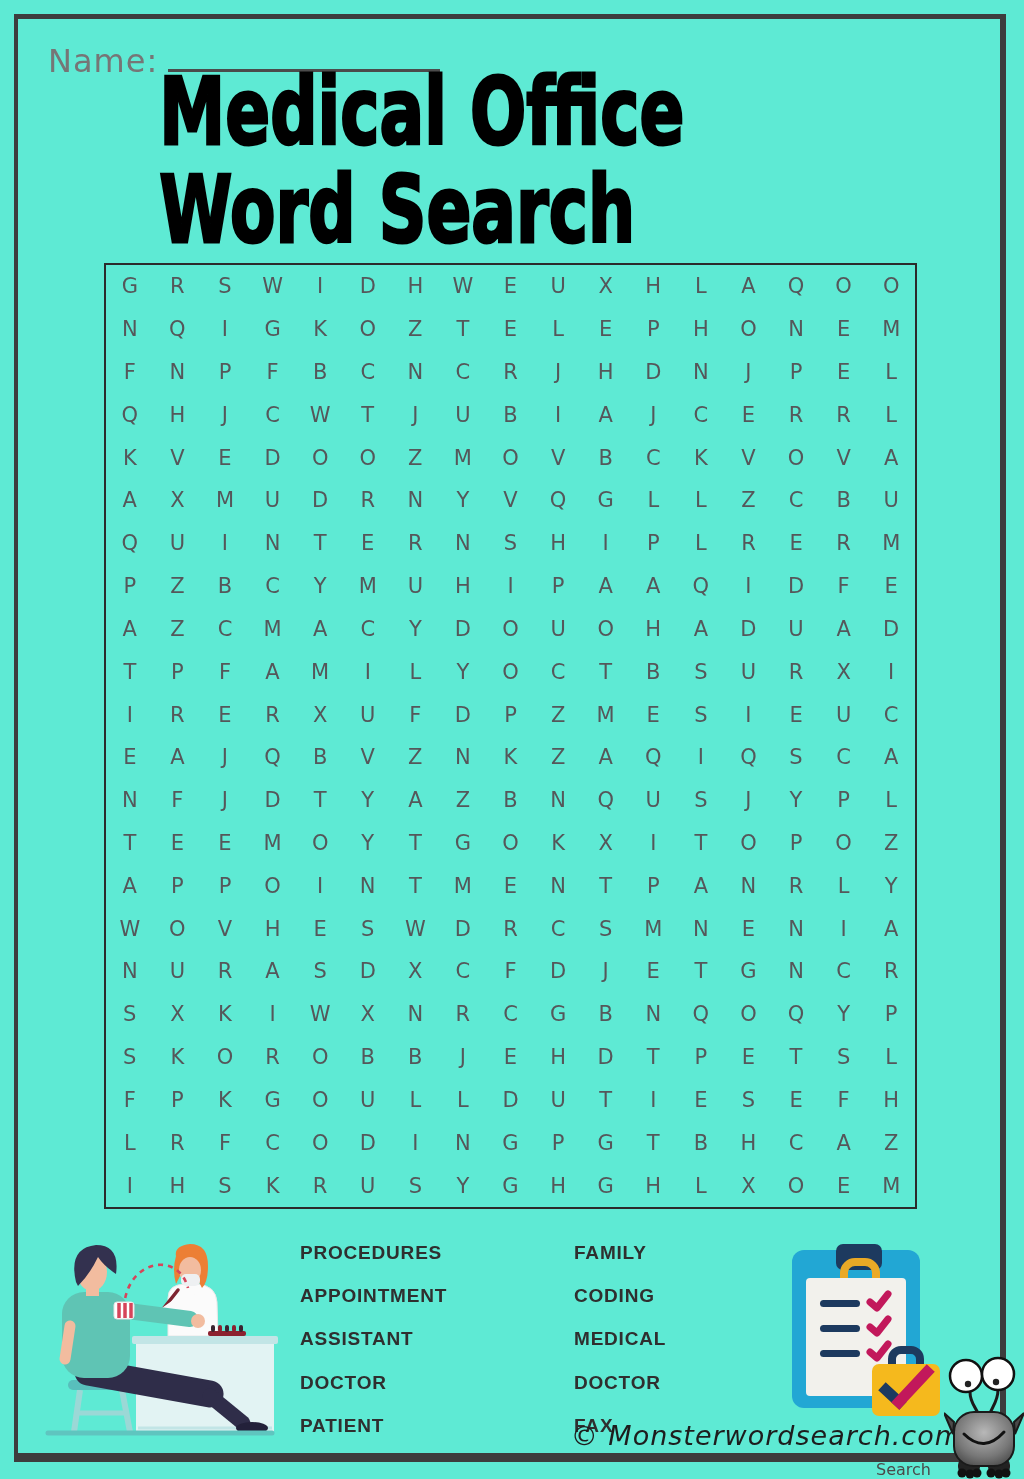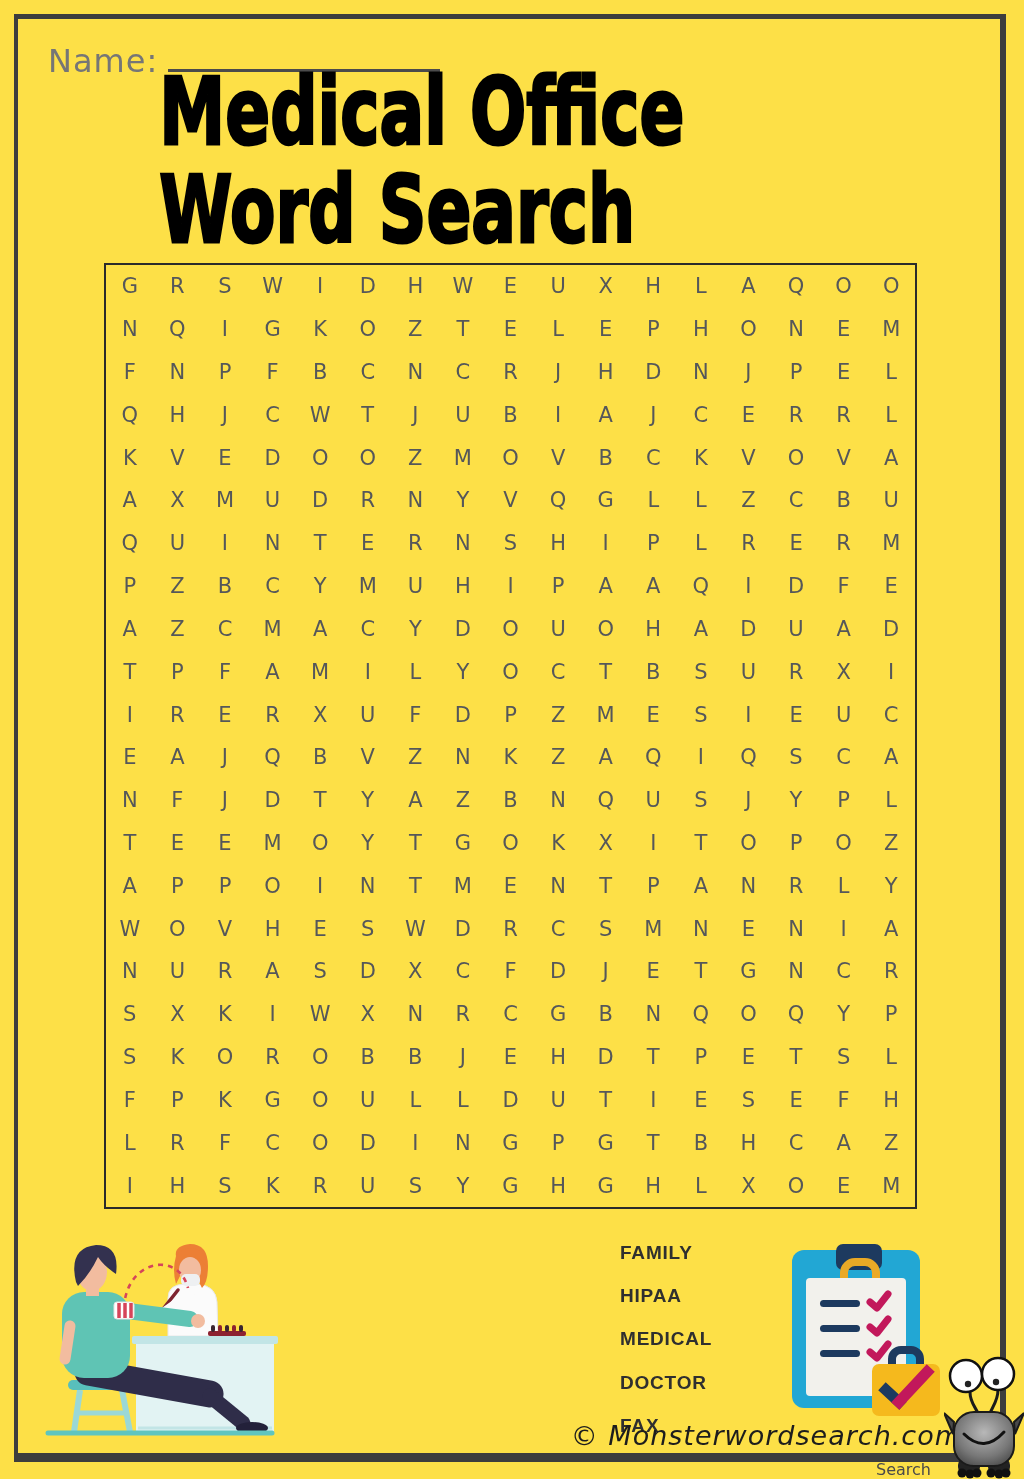--- a/index.html
+++ b/index.html
@@ -1,36 +1,36 @@
 <!DOCTYPE html>
 <html><head>
 <meta charset="utf-8">
 <style>
   html,body{margin:0;padding:0;background:#fff;}
-  .page{position:relative;width:1024px;height:1479px;background:#fde047;overflow:hidden;
+  .page{position:relative;width:1024px;height:1479px;background:#5eead4;overflow:hidden;
         font-family:"DejaVu Sans",sans-serif;}
   .frame{position:absolute;left:14px;top:14px;width:992px;height:1448px;box-sizing:border-box;
          border-top:5px solid #3d3d3d;border-left:4px solid #3d3d3d;
          border-right:6px solid #3d3d3d;border-bottom:9px solid #3d3d3d;z-index:2;pointer-events:none;}
   .name-row{position:absolute;left:48px;top:42px;display:flex;align-items:baseline;z-index:1;}
   .name-label{font-size:32px;color:#767676;letter-spacing:1px;}
   .name-line{display:inline-block;width:272px;height:26px;margin-left:10px;
              border-bottom:3px solid #4b4b4b;}
   .title{position:absolute;left:16px;top:64px;width:100%;text-align:left;z-index:1;}
   .title-line{font-size:92px;line-height:98px;font-weight:bold;color:#000;
               letter-spacing:0px;transform:scaleX(0.72);transform-origin:50% 50%;
               -webkit-text-stroke:3px #000;white-space:nowrap;}
   .grid-box{position:absolute;left:104px;top:263px;width:813px;height:946px;box-sizing:border-box;
             border:2px solid #2b2b2b;display:grid;grid-template-columns:repeat(17,1fr);
             grid-auto-rows:1fr;z-index:1;}
   .cell{display:flex;align-items:center;justify-content:center;font-size:21px;color:#55575a;}
   .word-col{position:absolute;top:1231px;z-index:1;}
   .word-col-1{left:300px;}
   .word-col-2{left:461px;}
-  .word-col-3{left:620px;}
+  .word-col-3{left:574px;}
   .word-item{height:43.4px;display:flex;align-items:center;font-family:"Liberation Sans",sans-serif;
              font-weight:bold;font-size:19px;color:#2f2f2f;letter-spacing:0.8px;}
   .illus-left{position:absolute;left:40px;top:1232px;z-index:1;}
   .illus-right{position:absolute;left:780px;top:1238px;z-index:1;}
   .copyright{position:absolute;right:62px;top:1420px;font-size:27px;color:#1d1d1d;
              font-style:italic;letter-spacing:1px;z-index:3;white-space:nowrap;margin-left:16px;}
   .novice{position:absolute;left:876px;top:1460px;font-size:16px;color:#4a4a4a;z-index:3;}
   .mascot{position:absolute;left:944px;top:1356px;z-index:5;}
 </style>
 </head>
@@ -420,23 +420,30 @@
       <div class="cell">H</div>
       <div class="cell">G</div>
       <div class="cell">H</div>
       <div class="cell">L</div>
       <div class="cell">X</div>
       <div class="cell">O</div>
       <div class="cell">E</div>
       <div class="cell">M</div>
     </div>
 
+  <div class="word-col word-col-1" id="word-col-1">
+      <div class="word-item">PROCEDURES</div>
+      <div class="word-item">APPOINTMENT</div>
+      <div class="word-item">ASSISTANT</div>
+      <div class="word-item">DOCTOR</div>
+      <div class="word-item">PATIENT</div>
+    </div>
   <div class="word-col word-col-3" id="word-col-3">
       <div class="word-item">FAMILY</div>
-      <div class="word-item">HIPAA</div>
+      <div class="word-item">CODING</div>
       <div class="word-item">MEDICAL</div>
       <div class="word-item">DOCTOR</div>
       <div class="word-item">FAX</div>
     </div>
 
   <svg class="illus-left" width="240" height="205" viewBox="0 0 240 205">
 
     <path d="M 128,104 L 128,66 Q 128,52 146,52 L 158,52 Q 176,54 177,70 L 178,104 Z" fill="#fbfbfb" stroke="#e8e8e8" stroke-width="1"></path>
     <path d="M 136,24 Q 134,14 150,12 Q 168,12 168,34 Q 168,50 162,56 L 156,44 Q 158,28 149,27 Q 141,28 141,42 L 136,52 Q 132,38 136,24 Z" fill="#ec7f35"></path>
     <ellipse cx="150" cy="38" rx="11" ry="13" fill="#f2bc9f"></ellipse>

